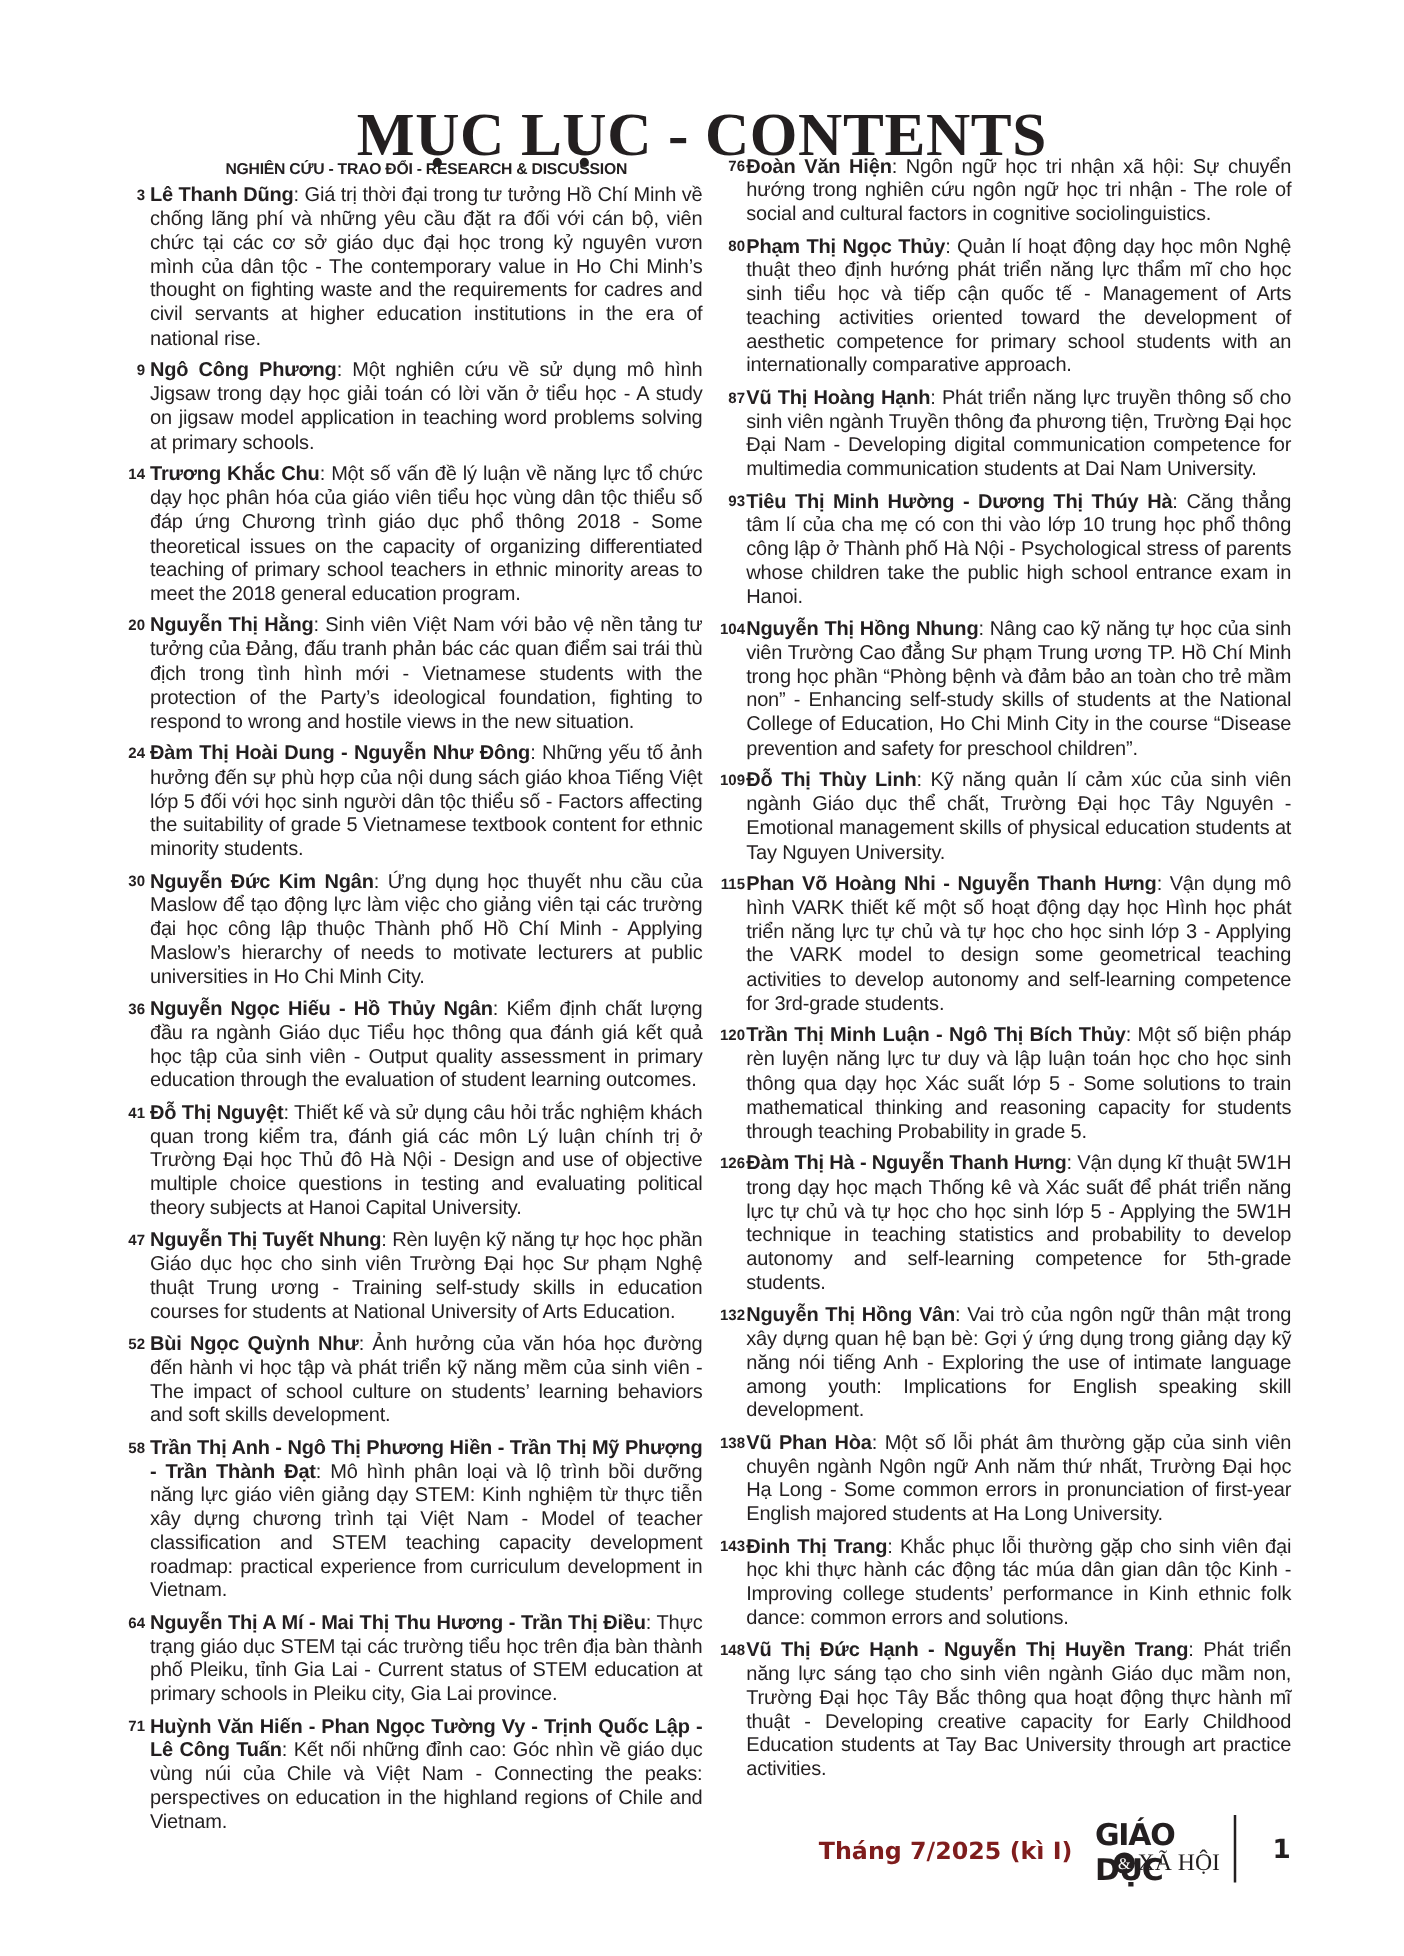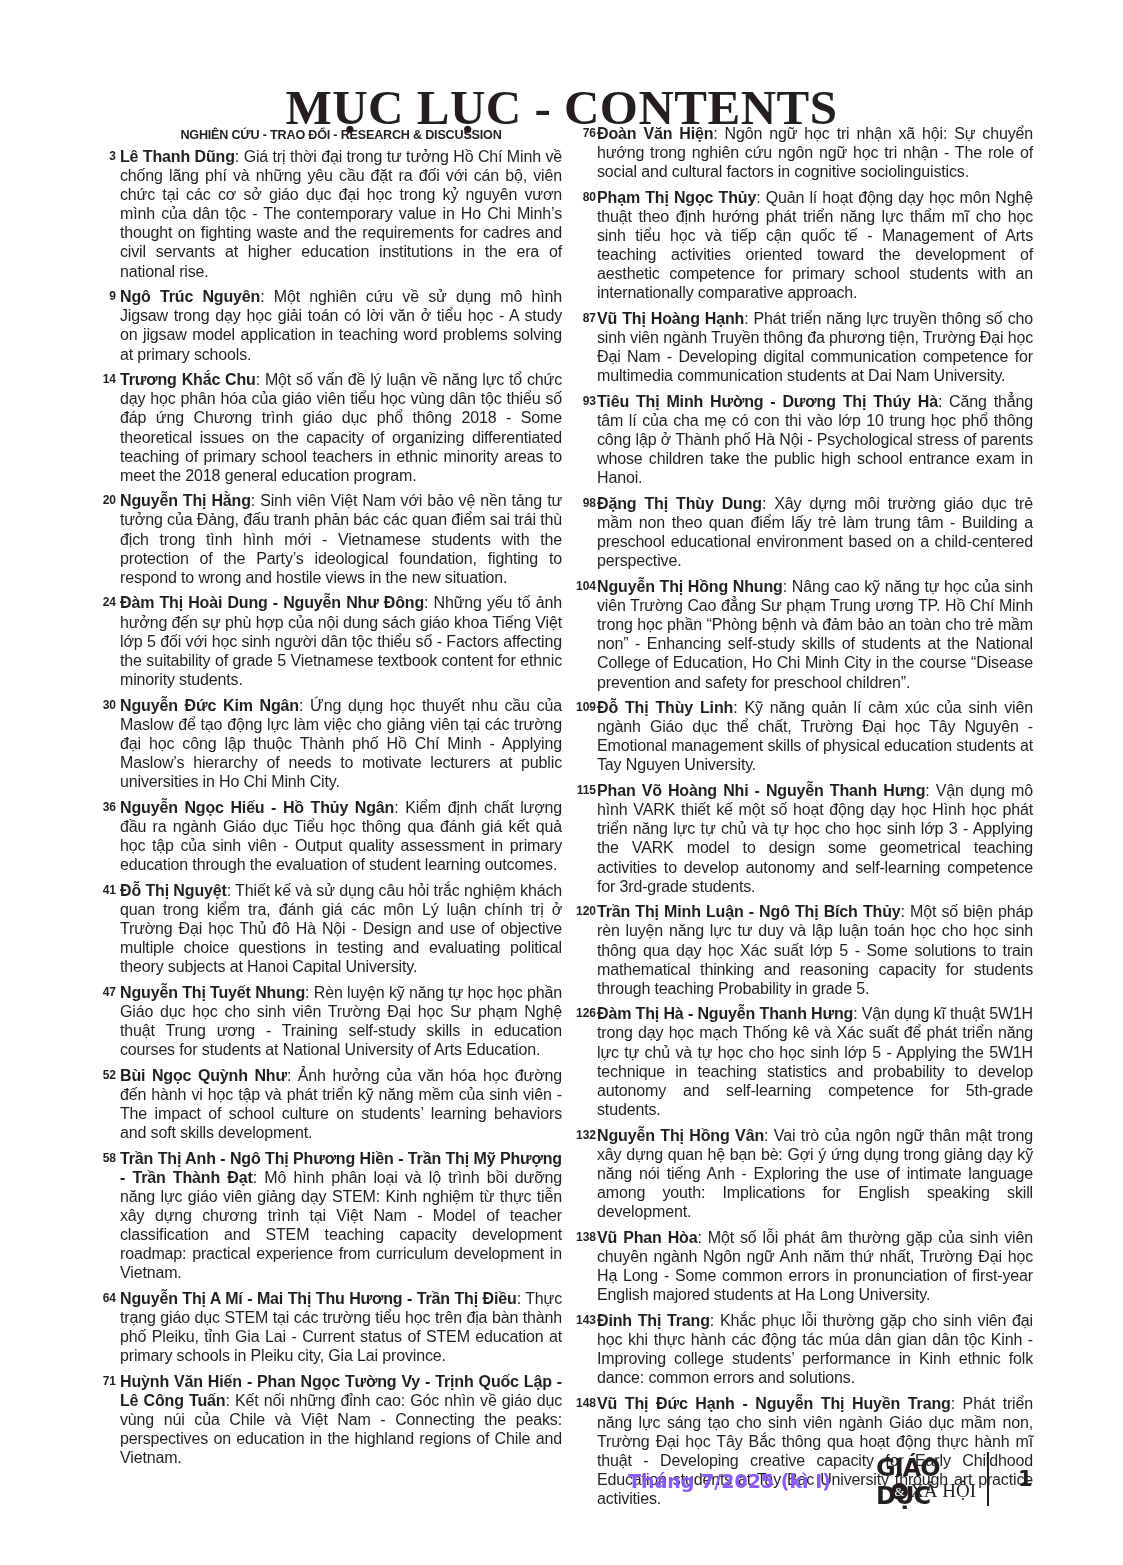--- a/index.html
+++ b/index.html
@@ -22,22 +22,22 @@
     font-weight: bold; font-size: 12px; line-height: 19.1px;
   }
   .col-left .pg { width: 28px; flex: 0 0 28px; padding-right: 4px; }
   .col-right .pg { padding-right: 1px; }
   .body {
     flex: 1; font-size: 16px; line-height: 19.1px; text-align: justify;
     letter-spacing: -0.15px;
   }
   .auth { font-weight: bold; }
   .footer-date {
-    position: absolute; left: 628px; top: 1470px;
-    font-family: "DejaVu Sans", sans-serif; font-weight: bold; font-size: 19px; color: #8b5cf6;
+    position: absolute; left: 655px; top: 1470px;
+    font-family: "DejaVu Sans", sans-serif; font-weight: bold; font-size: 19px; color: #7f1d1d;
   }
   .logo { position: absolute; left: 852px; top: 1454px; width: 128px; height: 48px; }
   .logo-top {
     position: absolute; left: 0; top: 0; font-family: "DejaVu Sans", sans-serif;
     font-weight: bold; font-size: 24px; letter-spacing: -1px; color: #231f20; line-height: 28px; margin-left: 24px;
   }
   .logo-bottom {
     position: absolute; right: 4px; top: 26px; font-family: "Liberation Serif", serif;
     font-size: 19px; color: #231f20; line-height: 22px; white-space: nowrap;
   }
@@ -59,21 +59,21 @@
 
 <div class="col col-left">
   <div class="section-heading">NGHIÊN CỨU - TRAO ĐỔI - RESEARCH &amp; DISCUSSION</div>
   <div id="left-list">
       <div class="entry">
         <div class="pg">3</div>
         <div class="body"><span class="auth">Lê Thanh Dũng</span><span>: Giá trị thời đại trong tư tưởng Hồ Chí Minh về chống lãng phí và những yêu cầu đặt ra đối với cán bộ, viên chức tại các cơ sở giáo dục đại học trong kỷ nguyên vươn mình của dân tộc - The contemporary value in Ho Chi Minh’s thought on fighting waste and the requirements for cadres and civil servants at higher education institutions in the era of national rise.</span></div>
       </div>
       <div class="entry">
         <div class="pg">9</div>
-        <div class="body"><span class="auth">Ngô Trúc Nguyên</span><span>: Một nghiên cứu về sử dụng mô hình Jigsaw trong dạy học giải toán có lời văn ở tiểu học - A study on jigsaw model application in teaching word problems solving at primary schools.</span></div>
+        <div class="body"><span class="auth">Ngô Công Phương</span><span>: Một nghiên cứu về sử dụng mô hình Jigsaw trong dạy học giải toán có lời văn ở tiểu học - A study on jigsaw model application in teaching word problems solving at primary schools.</span></div>
       </div>
       <div class="entry">
         <div class="pg">14</div>
         <div class="body"><span class="auth">Trương Khắc Chu</span><span>: Một số vấn đề lý luận về năng lực tổ chức dạy học phân hóa của giáo viên tiểu học vùng dân tộc thiểu số đáp ứng Chương trình giáo dục phổ thông 2018 - Some theoretical issues on the capacity of organizing differentiated teaching of primary school teachers in ethnic minority areas to meet the 2018 general education program.</span></div>
       </div>
       <div class="entry">
         <div class="pg">20</div>
         <div class="body"><span class="auth">Nguyễn Thị Hằng</span><span>: Sinh viên Việt Nam với bảo vệ nền tảng tư tưởng của Đảng, đấu tranh phản bác các quan điểm sai trái thù địch trong tình hình mới - Vietnamese students with the protection of the Party’s ideological foundation, fighting to respond to wrong and hostile views in the new situation.</span></div>
       </div>
       <div class="entry">
@@ -127,24 +127,20 @@
       </div>
       <div class="entry">
         <div class="pg">87</div>
         <div class="body"><span class="auth">Vũ Thị Hoàng Hạnh</span><span>: Phát triển năng lực truyền thông số cho sinh viên ngành Truyền thông đa phương tiện, Trường Đại học Đại Nam - Developing digital communication competence for multimedia communication students at Dai Nam University.</span></div>
       </div>
       <div class="entry">
         <div class="pg">93</div>
         <div class="body"><span class="auth">Tiêu Thị Minh Hường - Dương Thị Thúy Hà</span><span>: Căng thẳng tâm lí của cha mẹ có con thi vào lớp 10 trung học phổ thông công lập ở Thành phố Hà Nội - Psychological stress of parents whose children take the public high school entrance exam in Hanoi.</span></div>
       </div>
       <div class="entry">
-        <div class="pg">98</div>
-        <div class="body"><span class="auth">Đặng Thị Thùy Dung</span><span>: Xây dựng môi trường giáo dục trẻ mầm non theo quan điểm lấy trẻ làm trung tâm - Building a preschool educational environment based on a child-centered perspective.</span></div>
-      </div>
-      <div class="entry">
         <div class="pg">104</div>
         <div class="body"><span class="auth">Nguyễn Thị Hồng Nhung</span><span>: Nâng cao kỹ năng tự học của sinh viên Trường Cao đẳng Sư phạm Trung ương TP. Hồ Chí Minh trong học phần “Phòng bệnh và đảm bảo an toàn cho trẻ mầm non” - Enhancing self-study skills of students at the National College of Education, Ho Chi Minh City in the course “Disease prevention and safety for preschool children”.</span></div>
       </div>
       <div class="entry">
         <div class="pg">109</div>
         <div class="body"><span class="auth">Đỗ Thị Thùy Linh</span><span>: Kỹ năng quản lí cảm xúc của sinh viên ngành Giáo dục thể chất, Trường Đại học Tây Nguyên - Emotional management skills of physical education students at Tay Nguyen University.</span></div>
       </div>
       <div class="entry">
         <div class="pg">115</div>
         <div class="body"><span class="auth">Phan Võ Hoàng Nhi - Nguyễn Thanh Hưng</span><span>: Vận dụng mô hình VARK thiết kế một số hoạt động dạy học Hình học phát triển năng lực tự chủ và tự học cho học sinh lớp 3 - Applying the VARK model to design some geometrical teaching activities to develop autonomy and self-learning competence for 3rd-grade students.</span></div>

